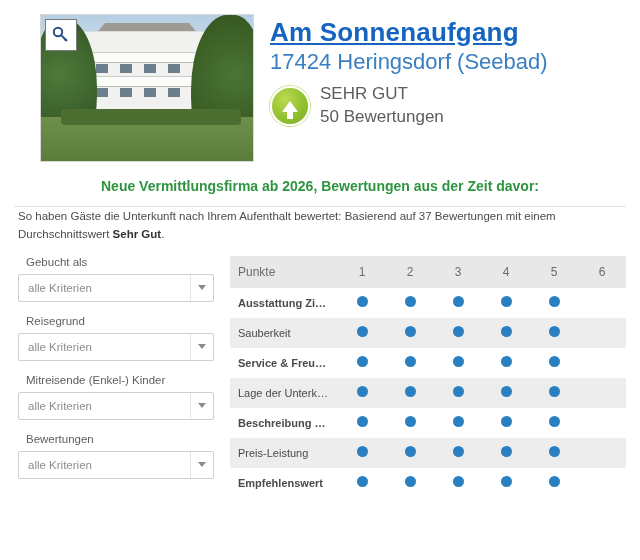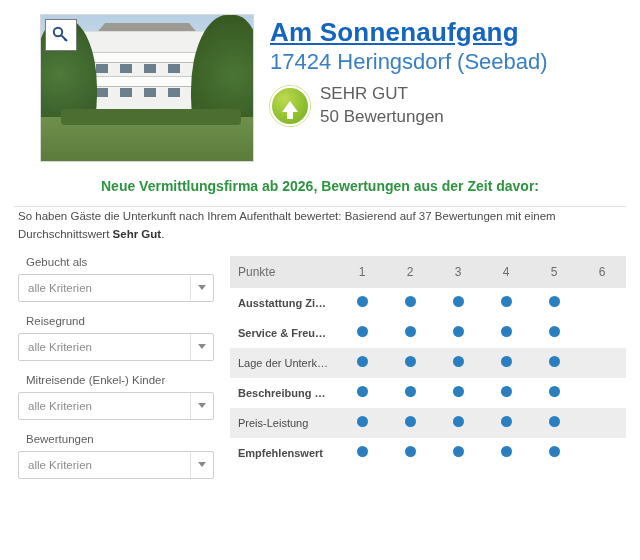--- a/index.html
+++ b/index.html
@@ -410,20 +410,29 @@
         <tbody>
             <tr class="odd">
               <td style="font-weight: bold;">Ausstattung Zimmer/Fewo</td>
               <td class="num"><span class="dot"></span></td>
               <td class="num"><span class="dot"></span></td>
               <td class="num"><span class="dot"></span></td>
               <td class="num"><span class="dot"></span></td>
               <td class="num"><span class="dot"></span></td>
               <td class="num"></td>
             </tr>
+            <tr class="even">
+              <td>Sauberkeit</td>
+              <td class="num"><span class="dot"></span></td>
+              <td class="num"><span class="dot"></span></td>
+              <td class="num"><span class="dot"></span></td>
+              <td class="num"><span class="dot"></span></td>
+              <td class="num"><span class="dot"></span></td>
+              <td class="num"></td>
+            </tr>
             <tr class="odd">
               <td style="font-weight: bold;">Service &amp; Freundlichkeit</td>
               <td class="num"><span class="dot"></span></td>
               <td class="num"><span class="dot"></span></td>
               <td class="num"><span class="dot"></span></td>
               <td class="num"><span class="dot"></span></td>
               <td class="num"><span class="dot"></span></td>
               <td class="num"></td>
             </tr>
             <tr class="even">

